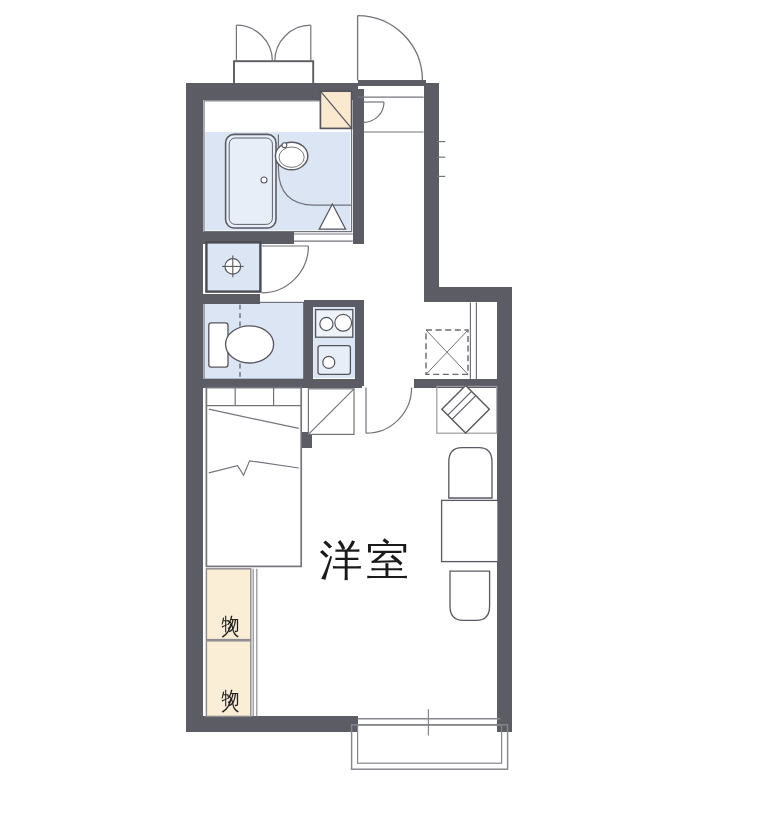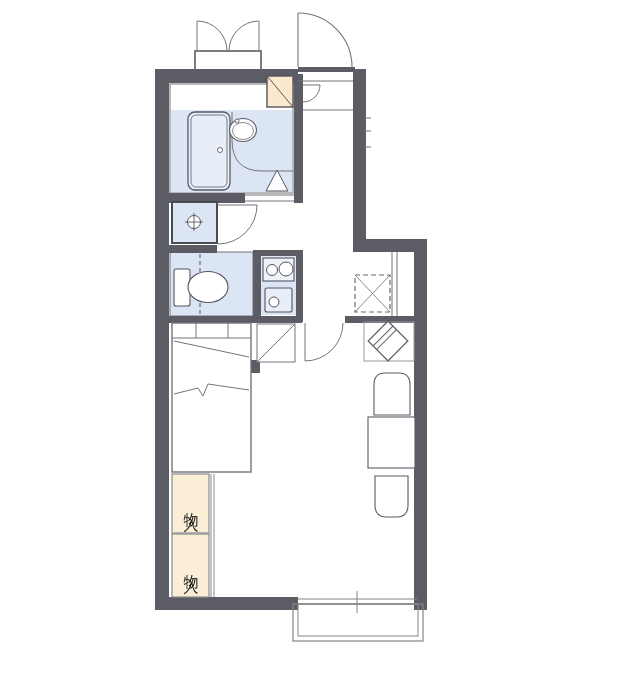--- a/index.html
+++ b/index.html
@@ -158,15 +158,16 @@
 
   <g stroke="#85858c" fill="none">
     <line x1="298" y1="599" x2="417" y2="599" stroke-width="1.2"></line>
     <line x1="298" y1="604" x2="417" y2="604" stroke-width="1.2"></line>
     <line x1="357" y1="591" x2="357" y2="613" stroke-width="1"></line>
     <rect x="293" y="604" width="130" height="37" stroke-width="1.2"></rect>
     <rect x="298" y="604" width="120" height="32" stroke-width="1"></rect>
   </g>
 </svg>
 
+<div id="label-main-room" class="overlay-label">洋室</div>
 <div id="label-storage-top" class="overlay-label storage-label">物入</div>
 <div id="label-storage-bottom" class="overlay-label storage-label">物入</div>
 </div>
 
 </body></html>

